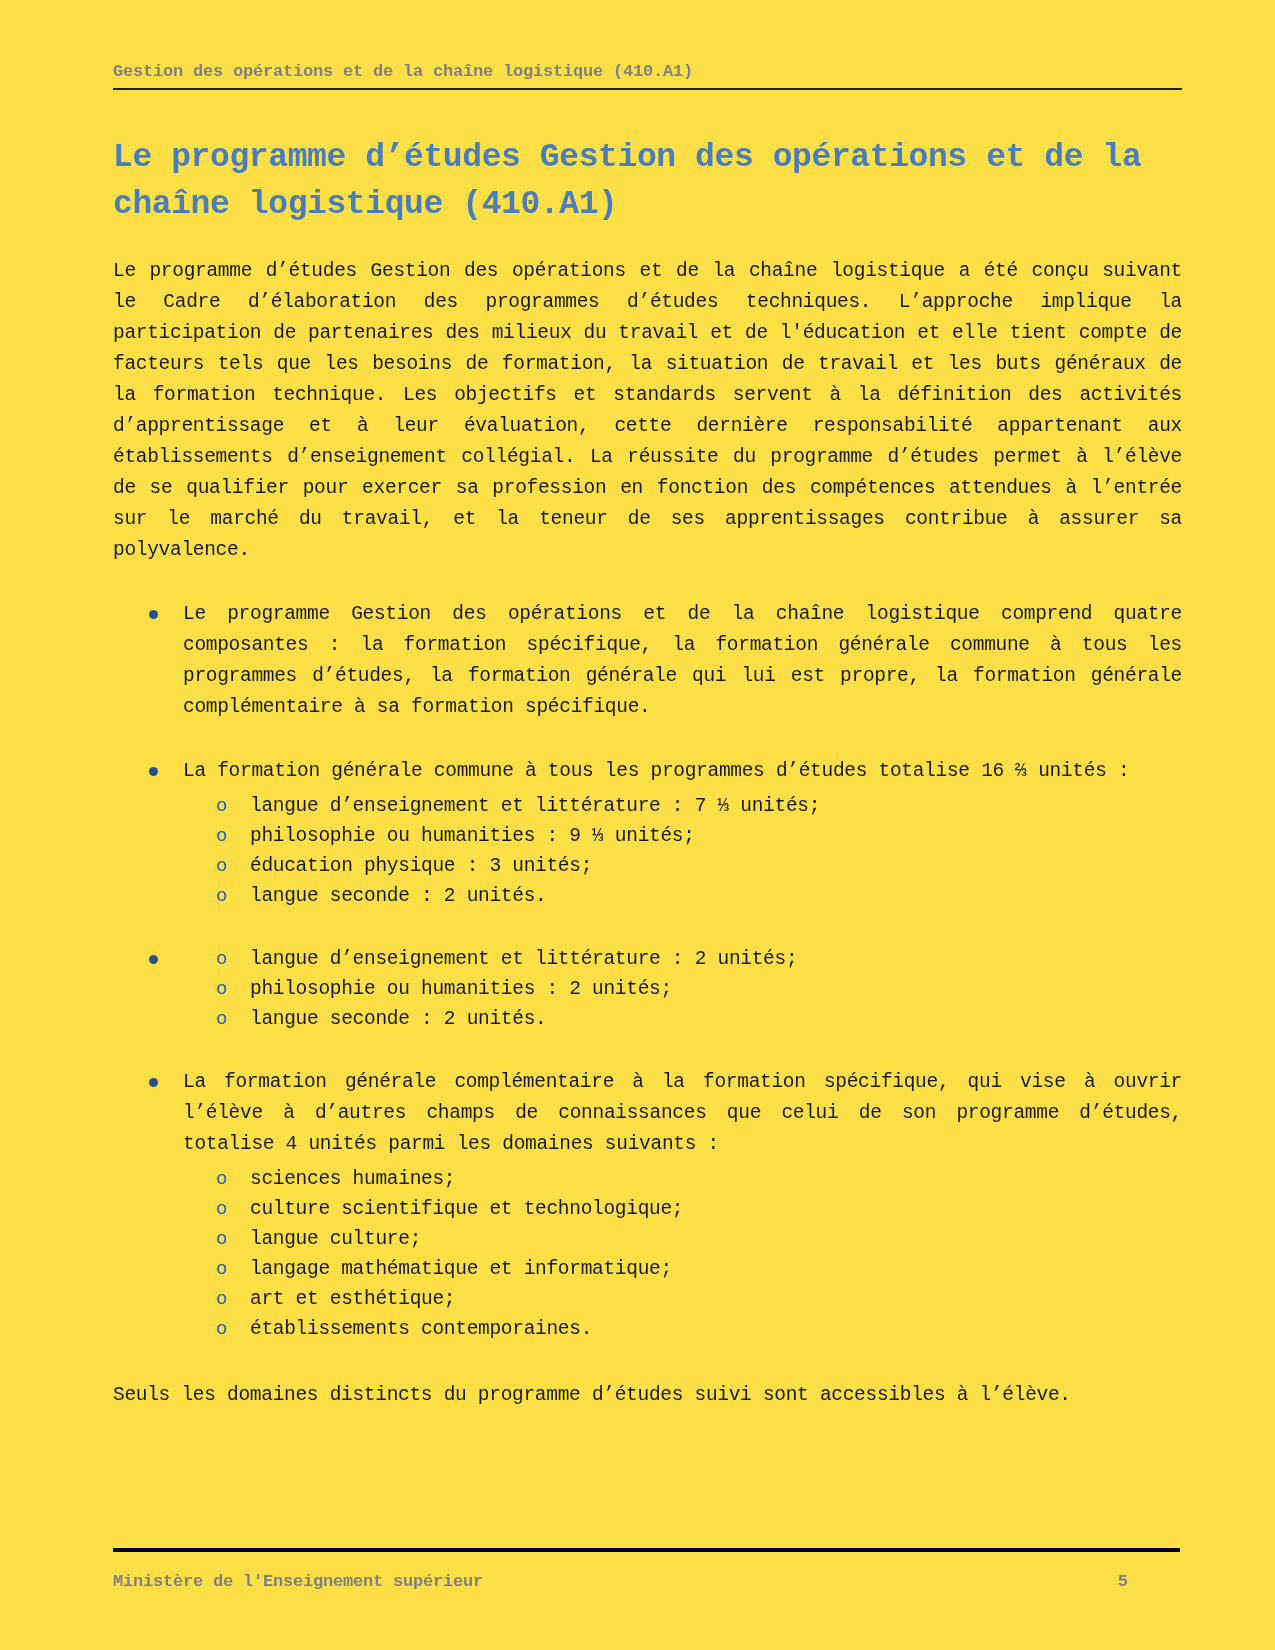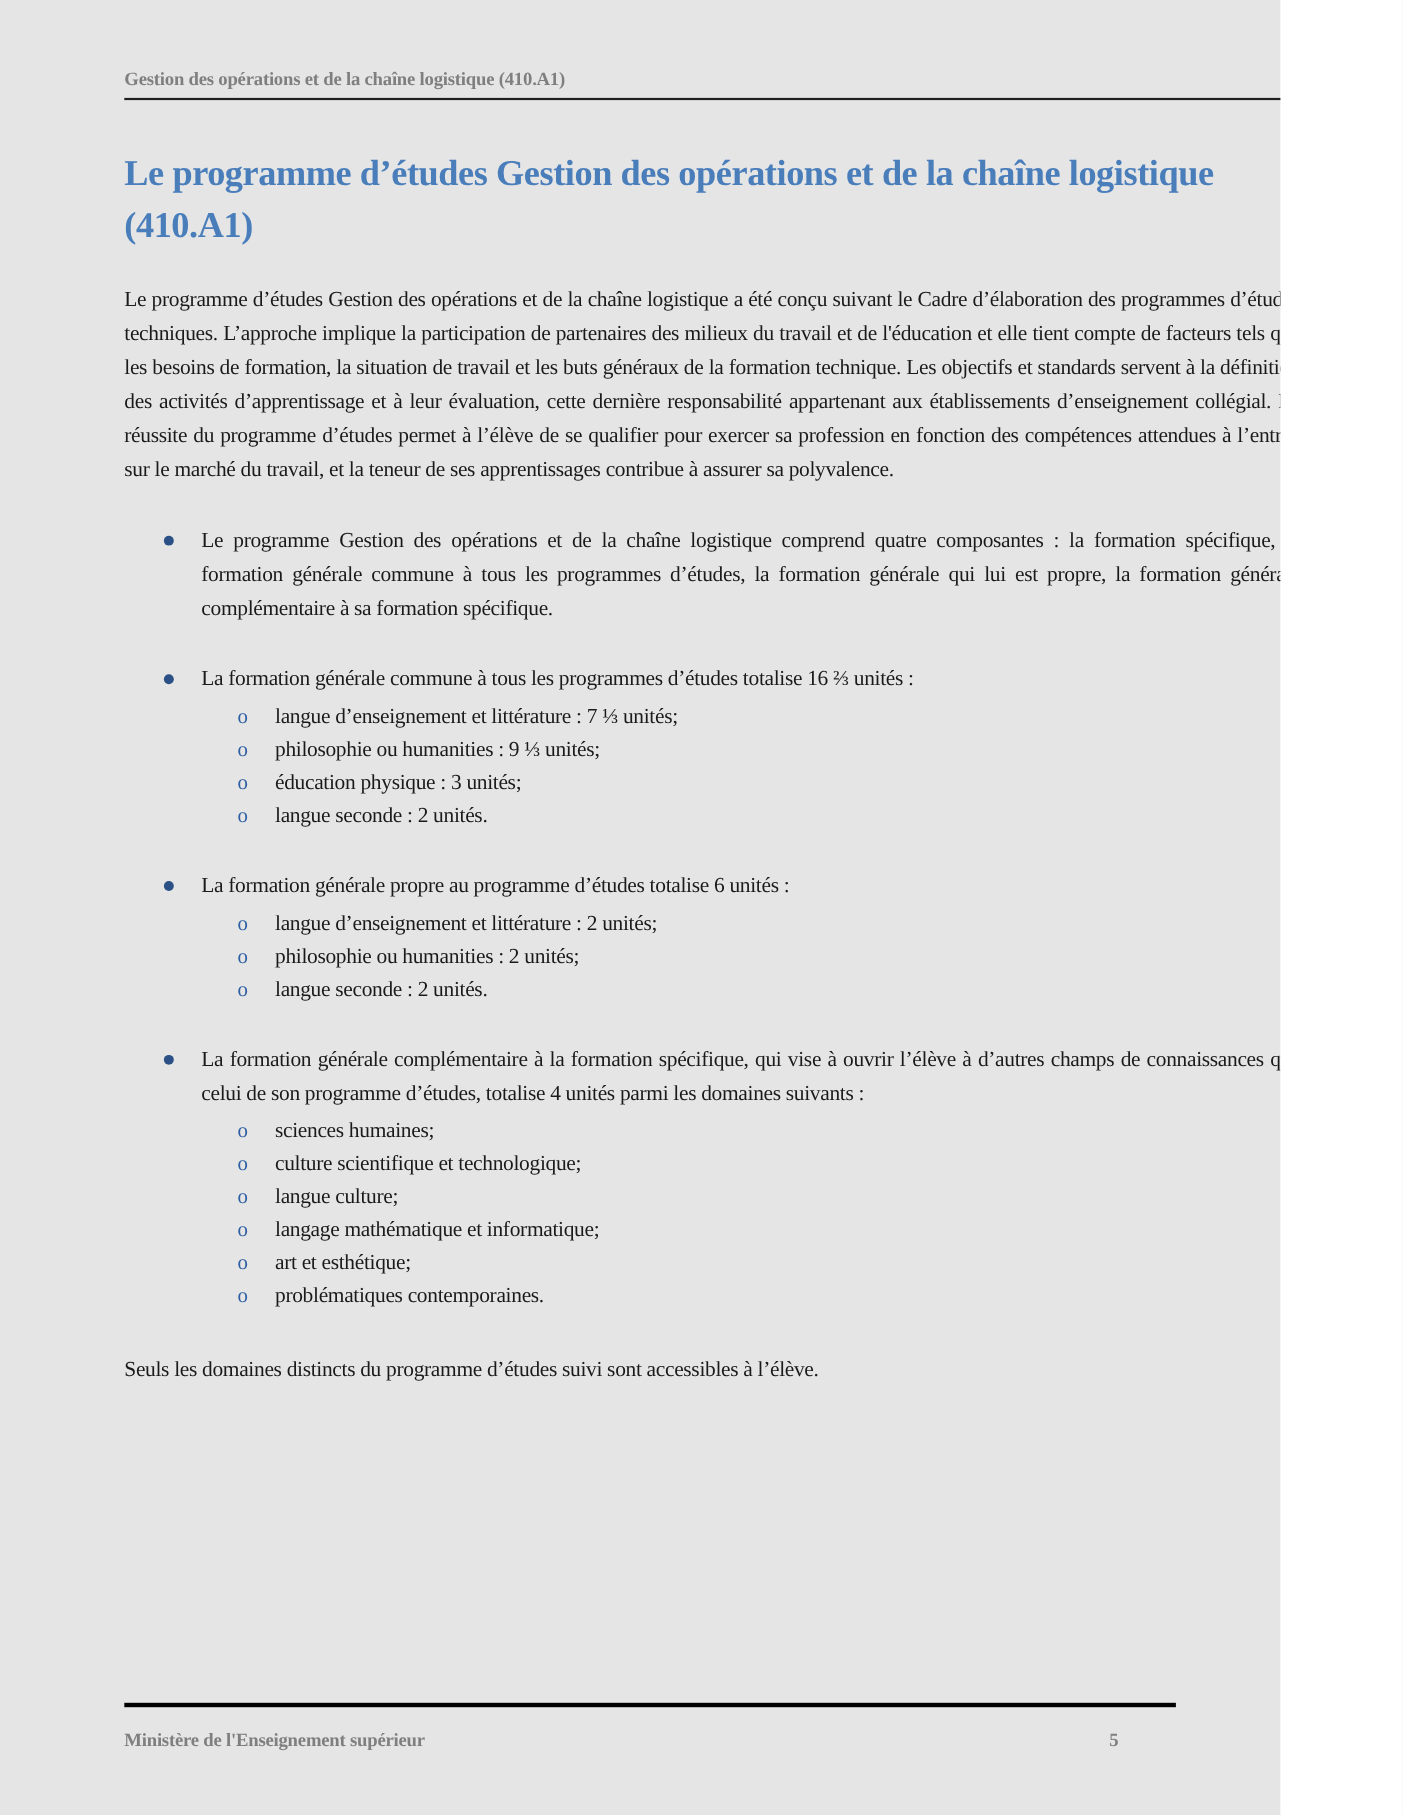--- a/index.html
+++ b/index.html
@@ -5,23 +5,23 @@
   :root{
     --title-blue:#4a7ebb;
     --bullet-navy:#2a5085;
     --marker-blue:#2e5fa3;
     --muted-gray:#7f7f7f;
     --ink:#1a1a1a;
   }
   html,body{margin:0;padding:0;background:#ffffff;}
   .page{
     position:relative;
-    width:1164px;height:1650px;
-    background:#e5e5e5;
-    font-family:Liberation Serif, serif;
+    width:1275px;height:1650px;
+    background:#fde047;
+    font-family:Liberation Mono, monospace;
     color:var(--ink);
     overflow:hidden;
   }
   .content{
     position:absolute;
     left:113px; width:1069px; top:0;
   }
   
   .doc-header{
     padding-top:62px;
@@ -158,21 +158,20 @@
     <span class="sub-text">éducation physique : 3 unités;</span>
   </li>
             <li class="sub">
     <span class="sub-marker">o</span>
     <span class="sub-text">langue seconde : 2 unités.</span>
   </li>
           </ul>
   </li>
         <li class="bullet-item">
     <span class="dot"></span>
-    <div class="li-text">La formation générale propre au programme d’études totalise 6 unités :</div>
     <ul class="subs">
             <li class="sub">
     <span class="sub-marker">o</span>
     <span class="sub-text">langue d’enseignement et littérature : 2 unités;</span>
   </li>
             <li class="sub">
     <span class="sub-marker">o</span>
     <span class="sub-text">philosophie ou humanities : 2 unités;</span>
   </li>
             <li class="sub">
@@ -200,21 +199,21 @@
             <li class="sub">
     <span class="sub-marker">o</span>
     <span class="sub-text">langage mathématique et informatique;</span>
   </li>
             <li class="sub">
     <span class="sub-marker">o</span>
     <span class="sub-text">art et esthétique;</span>
   </li>
             <li class="sub">
     <span class="sub-marker">o</span>
-    <span class="sub-text">problématiques contemporaines.</span>
+    <span class="sub-text">établissements contemporaines.</span>
   </li>
           </ul>
   </li>
       </ul>
 
     <p class="closing">Seuls les domaines distincts du programme d’études suivi sont accessibles à l’élève.</p>
 
   </div>
 
   <div class="doc-footer">

